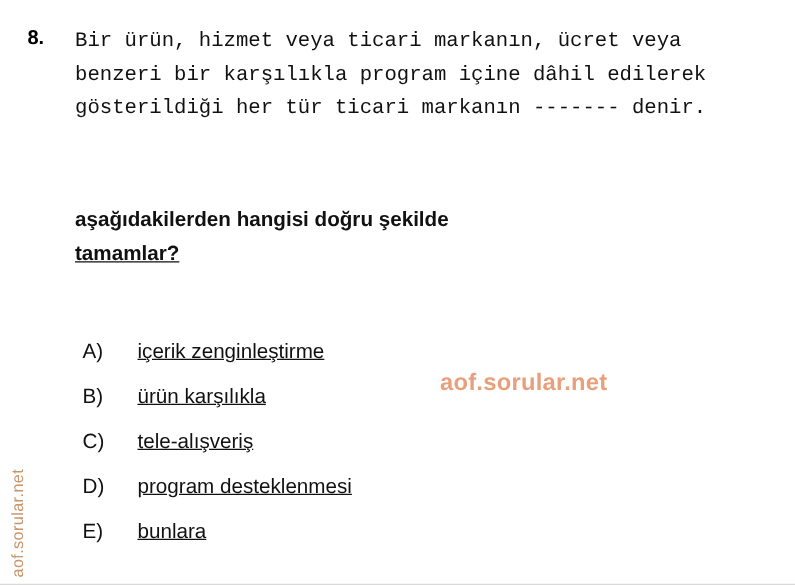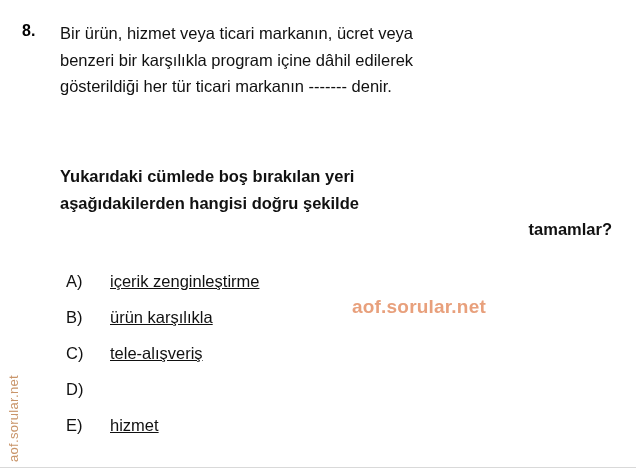--- a/index.html
+++ b/index.html
@@ -64,37 +64,39 @@
   .q-body {
     position: absolute;
     left: 60px;
     top: 20px;
     width: 552px;
     font-size: 16.5px;
     line-height: 1.62;
     text-align: justify;
     text-justify: inter-word;
     color: #111;
+    font-family: Liberation Mono, monospace;
   }
   .q-body-last {
     text-align: left;
   }
   .q-prompt {
     position: absolute;
     left: 60px;
     top: 163px;
     width: 552px;
     font-size: 16.5px;
     font-weight: bold;
     line-height: 1.62;
     text-align: justify;
     color: #111;
   }
   .q-prompt .lastline {
-    text-align: right;
+    text-align: left;
+    text-decoration: underline;
   }
   .options {
     position: absolute;
     left: 66px;
     top: 272px;
     width: 540px;
   }
   .option {
     display: flex;
     align-items: baseline;
@@ -119,43 +121,43 @@
 
   <div class="q-number">8.</div>
 
   <div class="q-body">
     <div>Bir ürün, hizmet veya ticari markanın, ücret veya</div>
     <div>benzeri bir karşılıkla program içine dâhil edilerek</div>
     <div class="q-body-last">gösterildiği her tür ticari markanın ------- denir.</div>
   </div>
 
   <div class="q-prompt">
-    <div>Yukarıdaki cümlede boş bırakılan yeri</div>
     <div>aşağıdakilerden hangisi doğru şekilde</div>
     <div class="lastline">tamamlar?</div>
   </div>
 
   <div class="options">
     <div class="option">
       <span class="letter">A)</span>
       <span class="text">içerik zenginleştirme</span>
     </div>
     <div class="option">
       <span class="letter">B)</span>
       <span class="text">ürün karşılıkla</span>
     </div>
     <div class="option">
       <span class="letter">C)</span>
       <span class="text">tele-alışveriş</span>
     </div>
     <div class="option">
       <span class="letter">D)</span>
+      <span class="text">program desteklenmesi</span>
     </div>
     <div class="option">
       <span class="letter">E)</span>
-      <span class="text">hizmet</span>
+      <span class="text">bunlara</span>
     </div>
   </div>
 
   <div class="center-watermark">aof.sorular.net</div>
   <div class="side-watermark">aof.sorular.net</div>
 
 </div>
 
 </body></html>

